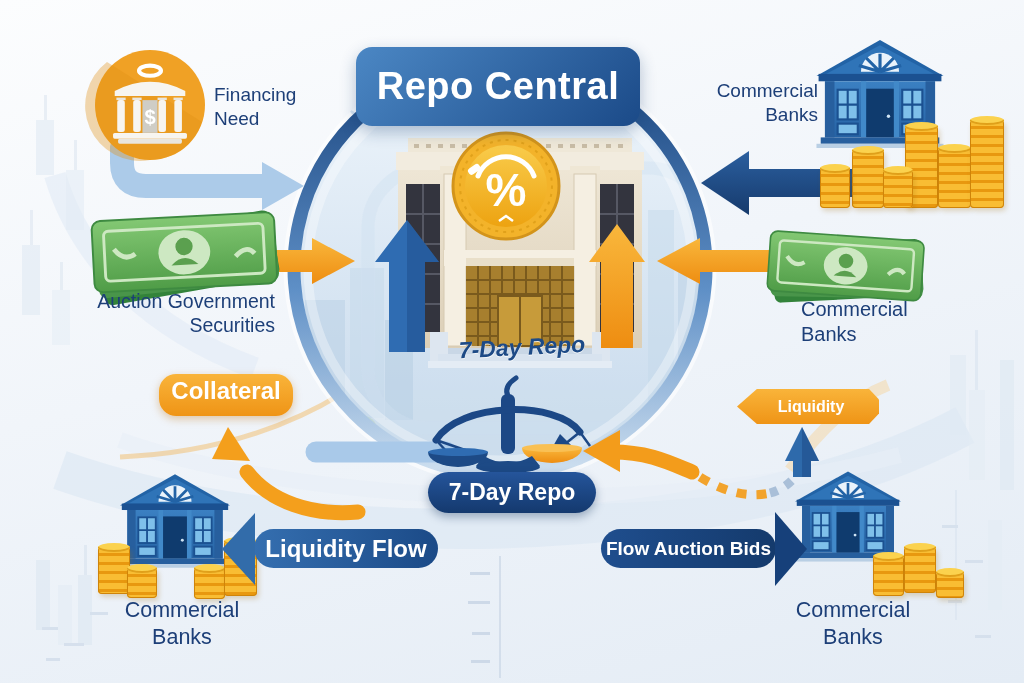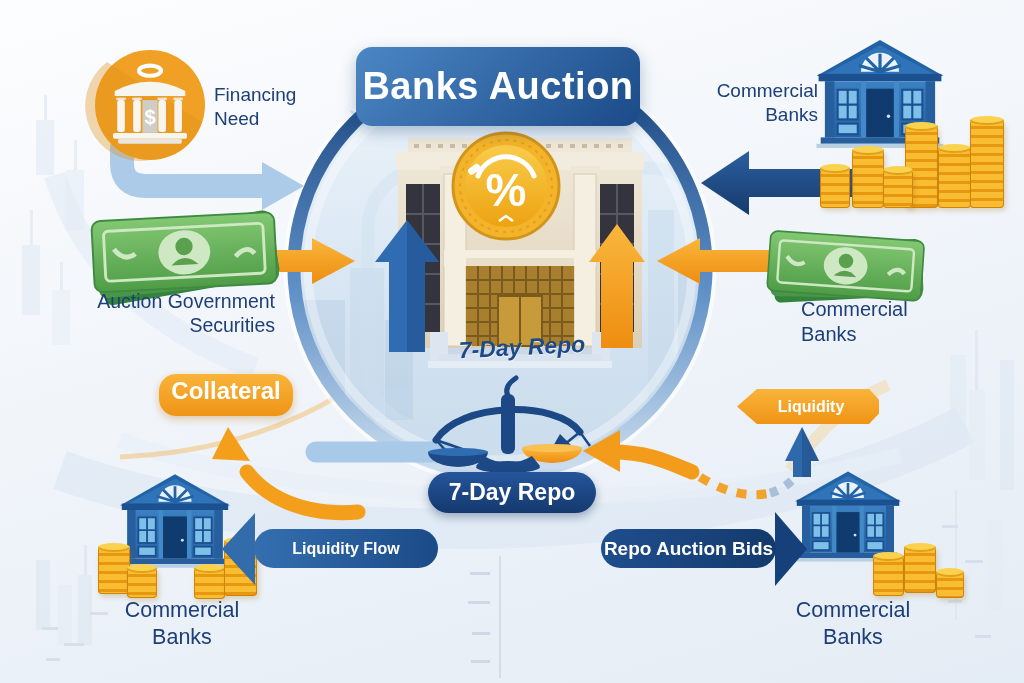--- a/index.html
+++ b/index.html
@@ -20,21 +20,21 @@
     position:absolute;color:#fff;font-weight:bold;text-align:center;
     background:linear-gradient(180deg,#f9b43a,#ef9416);
     box-shadow:0 3px 8px rgba(190,110,10,.35);
   }
   .pill-navy{
     position:absolute;color:#fff;font-weight:bold;text-align:center;
     background:linear-gradient(180deg,#25559b,#14396e);
     box-shadow:0 4px 10px rgba(15,45,90,.35);
   }
   .banner{
-    position:absolute;color:#fff;font-weight:bold;text-align:center;height:39px;line-height:39px;font-size:16px;
+    position:absolute;color:#fff;font-weight:bold;text-align:center;height:39px;line-height:39px;font-size:24px;
   }
   .banner-left{
     left:254px;top:529px;width:184px;border-radius:20px;
     background:linear-gradient(90deg,#356fb0,#1b4a87);
   }
   .banner-left::before{
     content:"";position:absolute;left:-32px;top:50%;transform:translateY(-50%);
     border-top:36px solid transparent;border-bottom:36px solid transparent;
     border-right:33px solid #326caa;
   }
@@ -352,39 +352,39 @@
 
   <div class="coins" style="left:98px;top:547px;width:32px;height:47px"></div>
   <div class="coins" style="left:127px;top:568px;width:30px;height:30px"></div>
   <div class="coins" style="left:194px;top:568px;width:31px;height:31px"></div>
   <div class="coins" style="left:224px;top:541px;width:33px;height:55px"></div>
 
   <div class="coins" style="left:873px;top:556px;width:31px;height:40px"></div>
   <div class="coins" style="left:904px;top:547px;width:32px;height:46px"></div>
   <div class="coins" style="left:936px;top:572px;width:28px;height:26px"></div>
 
-  <div class="title">Banks Auction</div>
+  <div class="title">Repo Central</div>
 
   <div class="lbl" style="left:214px;top:83px;width:112px;font-size:19px">Financing Need</div>
 
   <div class="lbl" style="left:712px;top:79px;width:106px;font-size:19px;text-align:right">Commercial Banks</div>
 
   <div class="lbl" style="left:95px;top:289px;width:180px;font-size:19.5px;text-align:right">Auction Government Securities</div>
 
   <div class="lbl" style="left:801px;top:297px;width:120px;font-size:20px">Commercial Banks</div>
 
   <div class="caption-italic">7-Day Repo</div>
 
   <div class="pill-orange" style="left:159px;top:374px;width:134px;height:42px;border-radius:17px;font-size:24px;line-height:34px">Collateral</div>
 
   <div class="pill-orange" style="left:737px;top:389px;width:136px;height:35px;font-size:16px;line-height:35px;padding-left:6px;clip-path:polygon(0 50%,14% 0,93% 0,100% 30%,100% 70%,93% 100%,14% 100%)">Liquidity</div>
 
   <div class="pill-navy" style="left:428px;top:472px;width:168px;height:41px;border-radius:21px;font-size:23px;line-height:41px">7-Day Repo</div>
 
   <div class="banner banner-left">Liquidity Flow</div>
 
-  <div class="banner banner-right">Repo Auction Bids</div>
+  <div class="banner banner-right">Flow Auction Bids</div>
 
   <div class="lbl" style="left:112px;top:597px;width:140px;font-size:21.5px;text-align:center">Commercial Banks</div>
 
   <div class="lbl" style="left:789px;top:597px;width:128px;font-size:21.5px;text-align:center">Commercial Banks</div>
 
 </div>
 
 </body></html>

